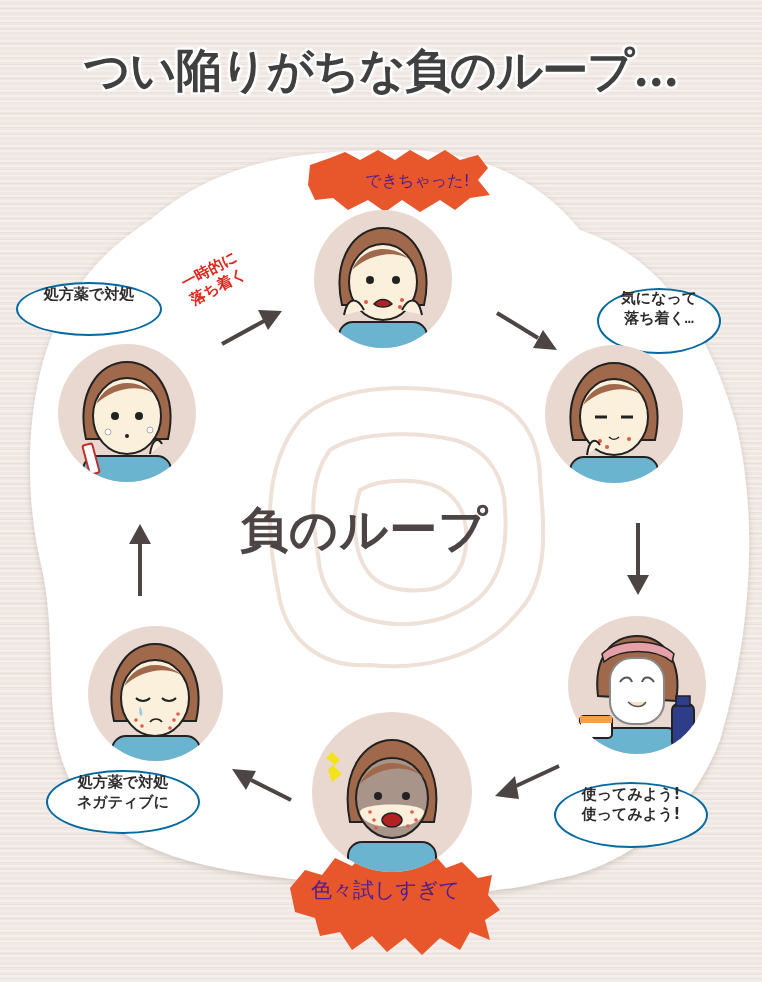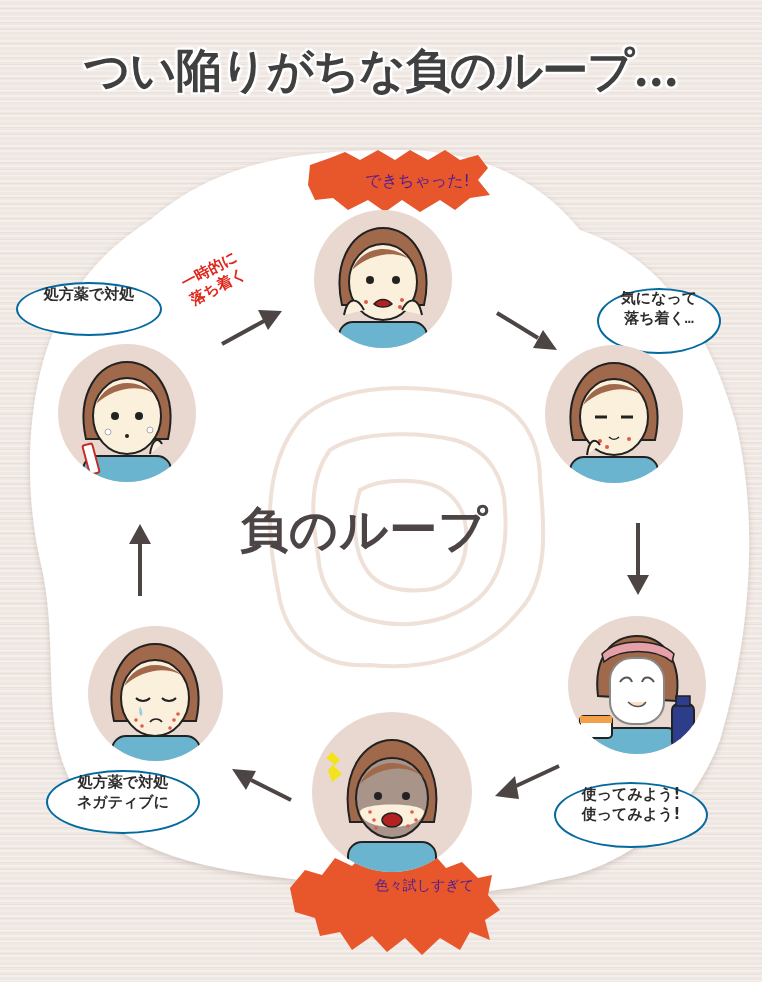--- a/index.html
+++ b/index.html
@@ -161,21 +161,21 @@
     <ellipse cx="80" cy="108" rx="10" ry="7" fill="#b22222" stroke="#222" stroke-width="1.5"></ellipse>
     <circle cx="58" cy="100" r="1.8" fill="#e05a4a"></circle>
       <circle cx="62" cy="108" r="1.8" fill="#e05a4a"></circle>
     <circle cx="100" cy="100" r="1.8" fill="#e05a4a"></circle>
       <circle cx="104" cy="108" r="1.8" fill="#e05a4a"></circle>
     <circle cx="96" cy="114" r="1.8" fill="#e05a4a"></circle>
       <circle cx="64" cy="116" r="1.8" fill="#e05a4a"></circle>
     <polygon points="20,40 28,48 22,54 30,62 20,70 16,58 22,52 14,46" fill="#f2e31a"></polygon>
   </svg>
 </div>
-<div class="burst-text" style="left:314px;top:876px;width:160px;font-size:14px;">
+<div class="burst-text" style="left:300px;top:876px;width:160px;font-size:21px;">
   <div>色々試しすぎて</div>
 </div>
 
 <div class="scene" style="left:88px;top:626px;width:135px;height:135px;">
   <svg width="135" height="135" viewBox="0 0 135 135">
     <rect x="24" y="110" width="88" height="30" rx="14" fill="#6ab4cf" stroke="#222" stroke-width="2"></rect>
     <path d="M26,95 C16,50 38,18 67,18 C96,18 118,50 108,95 Z" fill="#a0694b" stroke="#222" stroke-width="2"></path>
     <ellipse cx="67" cy="72" rx="34" ry="38" fill="#fbf0dc" stroke="#222" stroke-width="2"></ellipse>
     <path d="M36,60 C46,36 78,30 100,55 C88,40 58,40 36,60 Z" fill="#a0694b"></path>
     <path d="M48,72 C52,76 58,76 62,72" fill="none" stroke="#222" stroke-width="2"></path>

